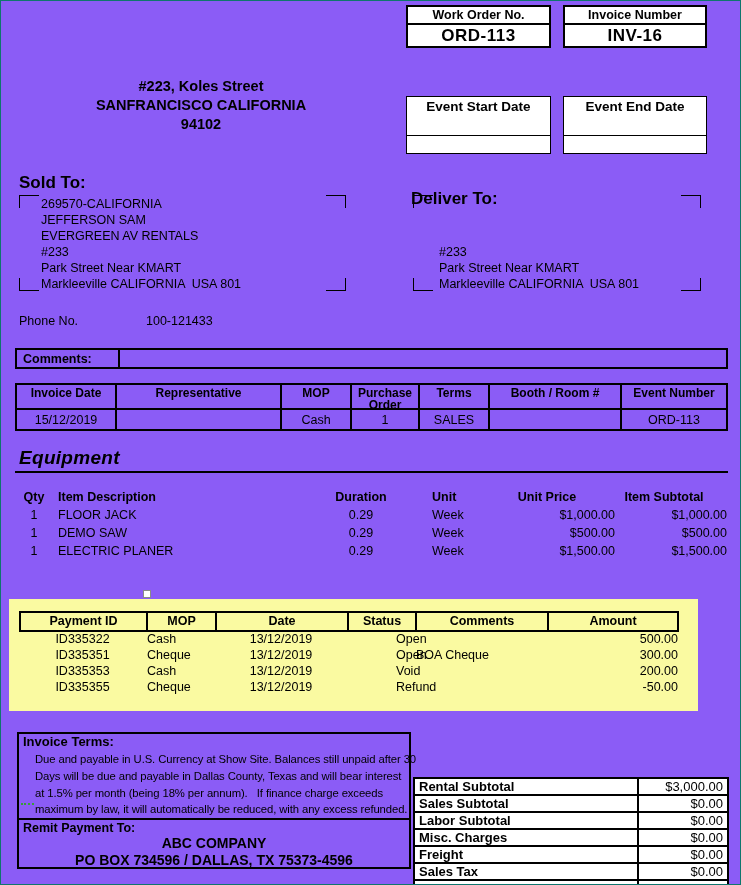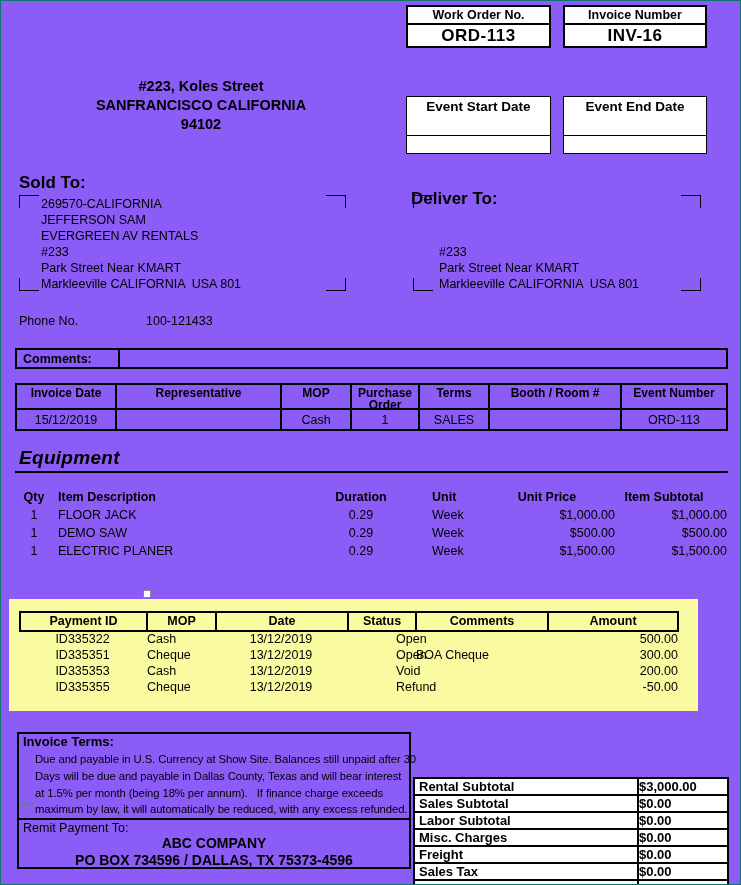--- a/index.html
+++ b/index.html
@@ -90,34 +90,34 @@
   .p-st  { left:347px; width:68px;margin-left:48px; }
   .p-cm  { left:415px; width:132px; }
   .p-am  { left:546px; width:131px; text-align:right; }
 
   
   .terms-box { left:16px; top:731px; width:394px; height:137px; border:2px solid #000; }
   .terms-title { font-weight:bold; font-size:13px; padding:0 0 2px 4px; line-height:15px; }
   .terms-line { font-size:11.3px; line-height:16.8px; padding-left:16px; white-space:pre;
                 letter-spacing:-0.1px; }
   .remit { border-top:2px solid #000; }
-  .remit-lbl { font-weight:normal; font-size:12.5px; padding:1px 0 0 4px; line-height:14px; }
+  .remit-lbl { font-weight:bold; font-size:12.5px; padding:1px 0 0 4px; line-height:14px; }
   .remit-co { text-align:center; font-weight:bold; font-size:14px; line-height:17px; }
   .remit-ad { text-align:center; font-weight:bold; font-size:14px; line-height:17px; }
   .squiggle { left:20px; top:801px; width:13px; height:3px;
               border-bottom:2px dotted #3a9b3a; }
 
   .tot-tbl { left:412px; top:732px; width:316px; height:137px; border:2px solid #000;
              display:flex; flex-direction:column; background:#fff;margin-top:44px; }
   .tot-row { flex:1; display:flex; border-bottom:2px solid #000; }
   .tot-row:last-child { border-bottom:none; }
   .tot-row .lbl { width:224px; border-right:2px solid #000; font-weight:bold;
                   font-size:13px; padding:0 0 0 4px; line-height:15px; }
-  .tot-row .val { flex:1; font-weight:bold; font-size:13px; text-align:left;
-                  padding:0 12px 0 0; line-height:15px; }
+  .tot-row .val { flex:1; font-weight:normal; font-size:13px; text-align:right;
+                  padding:0 4px 0 0; line-height:15px; }
 </style>
 </head>
 <body>
 
 <div class="page">
 
   <div class="numbox" style="left:405px; top:4px; width:145px;">
     <div class="hdr">Work Order No.</div>
     <div class="val">ORD-113</div>
   </div>

